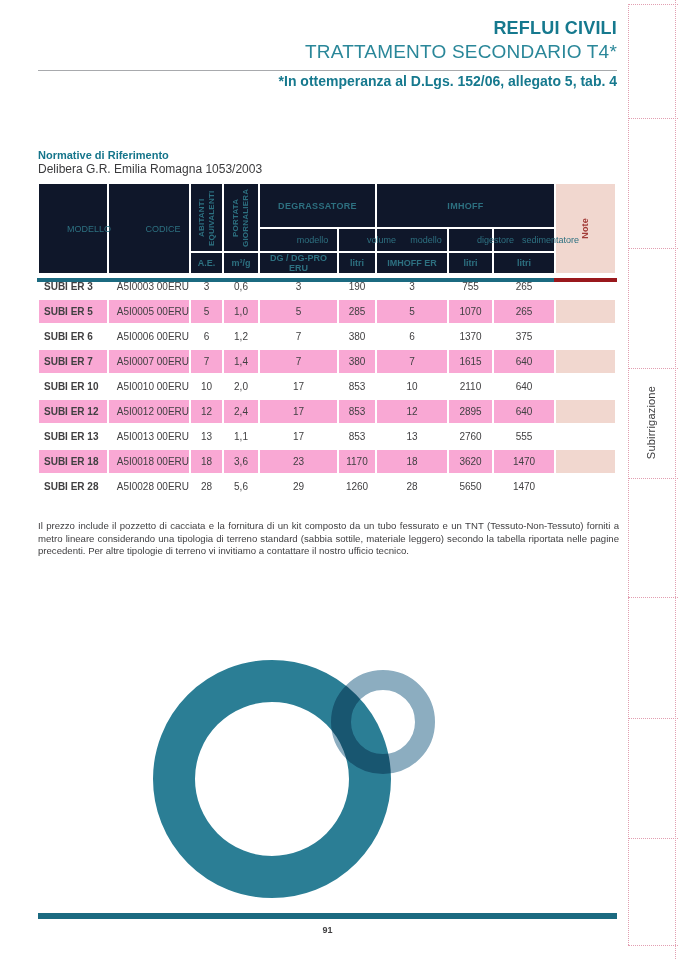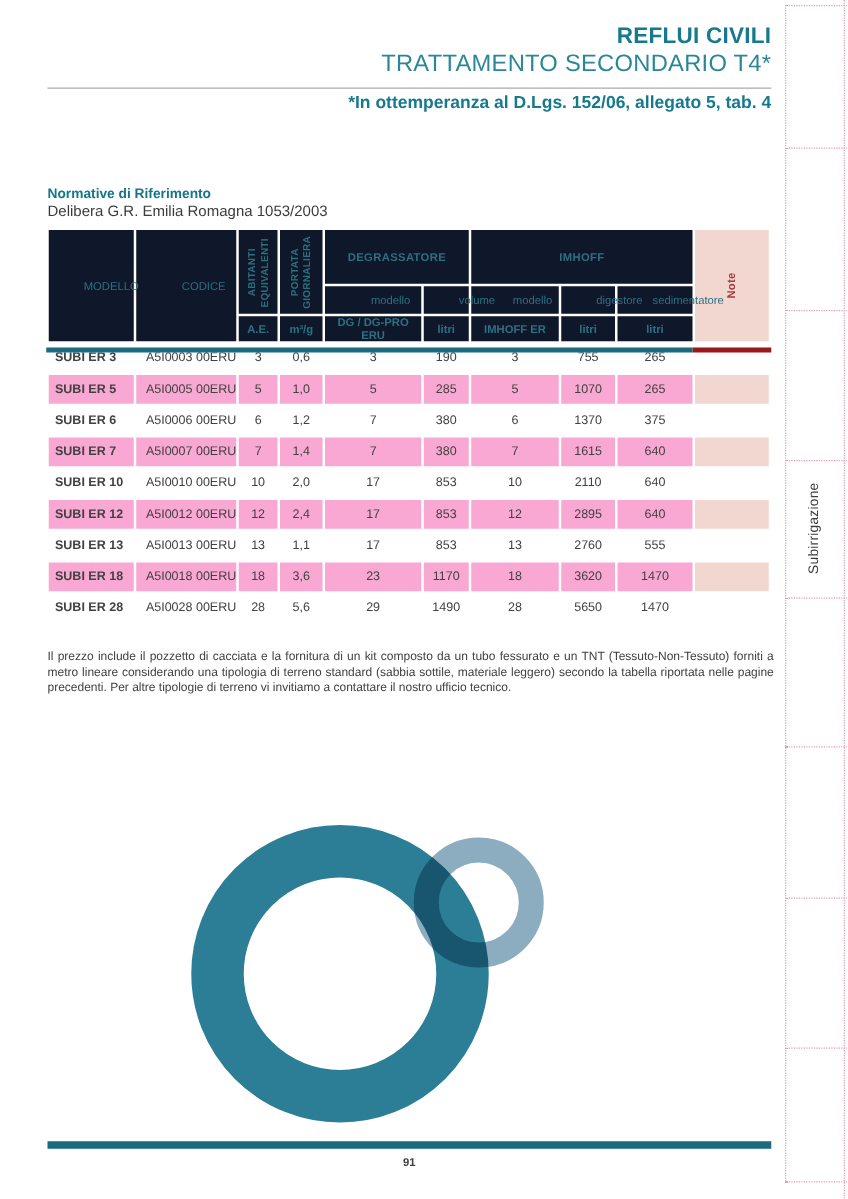--- a/index.html
+++ b/index.html
@@ -230,21 +230,21 @@
           <td>3620</td>
           <td>1470</td>
           <td class="c-note"></td>
         </tr>
         <tr>
           <td class="c-modello">SUBI ER 28</td>
           <td class="c-codice">A5I0028 00ERU</td>
           <td>28</td>
           <td>5,6</td>
           <td>29</td>
-          <td>1490</td>
+          <td>1260</td>
           <td>28</td>
           <td>5650</td>
           <td>1470</td>
           <td class="c-note"></td>
         </tr>
       </tbody>
   </table>
   <div class="hdr-bar-teal"></div>
   <div class="hdr-bar-red"></div>
 

